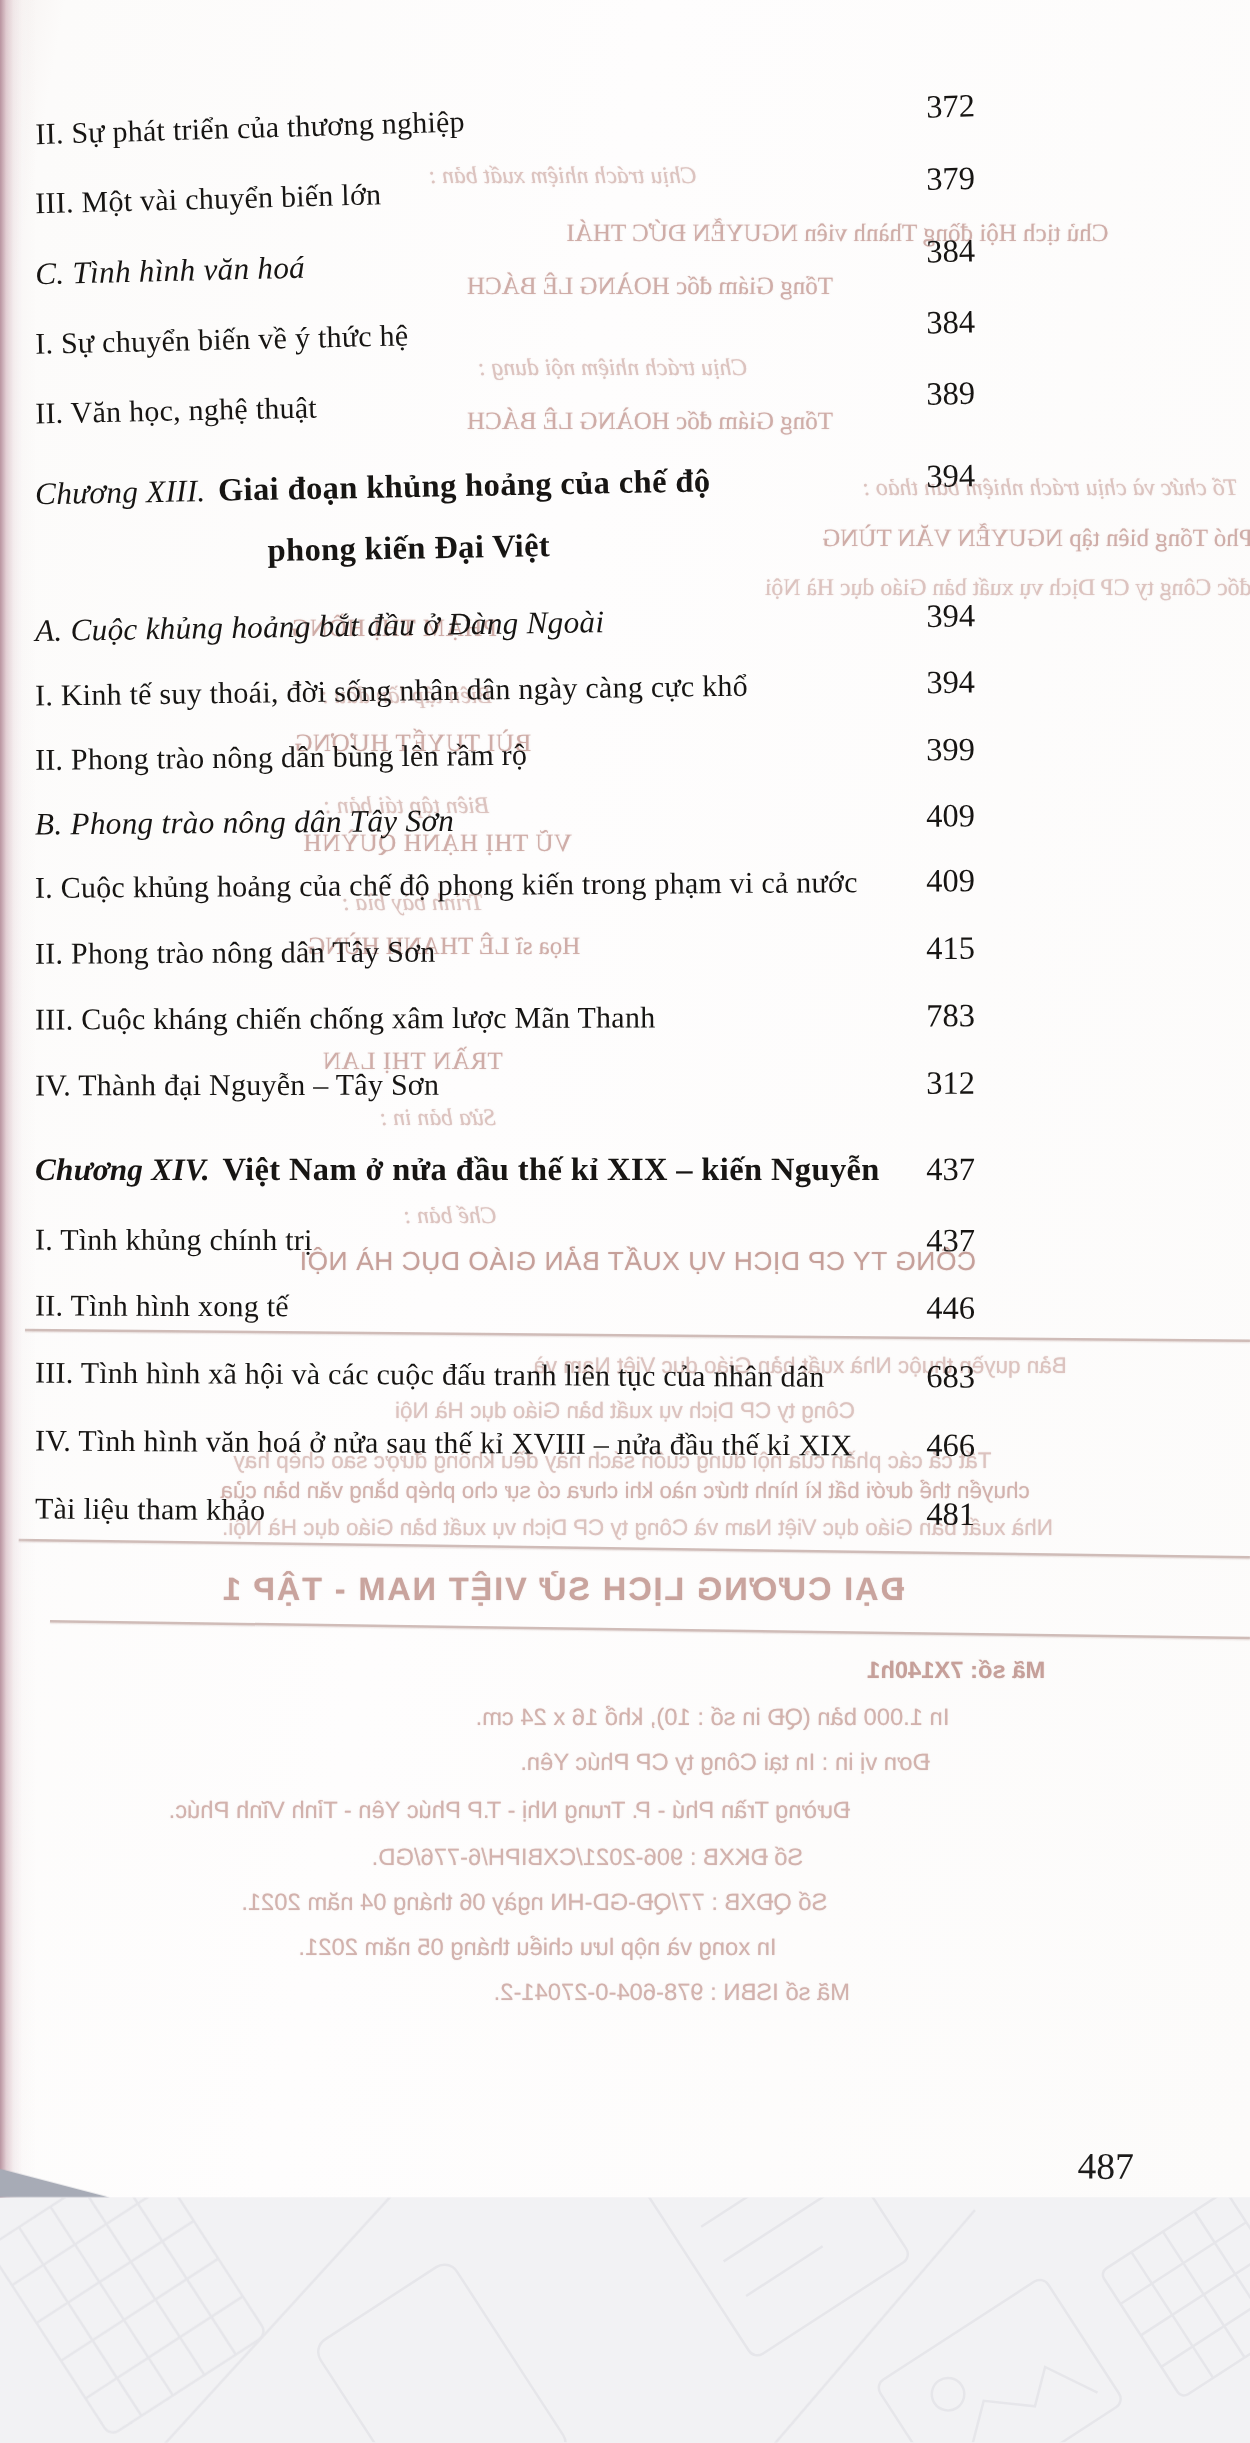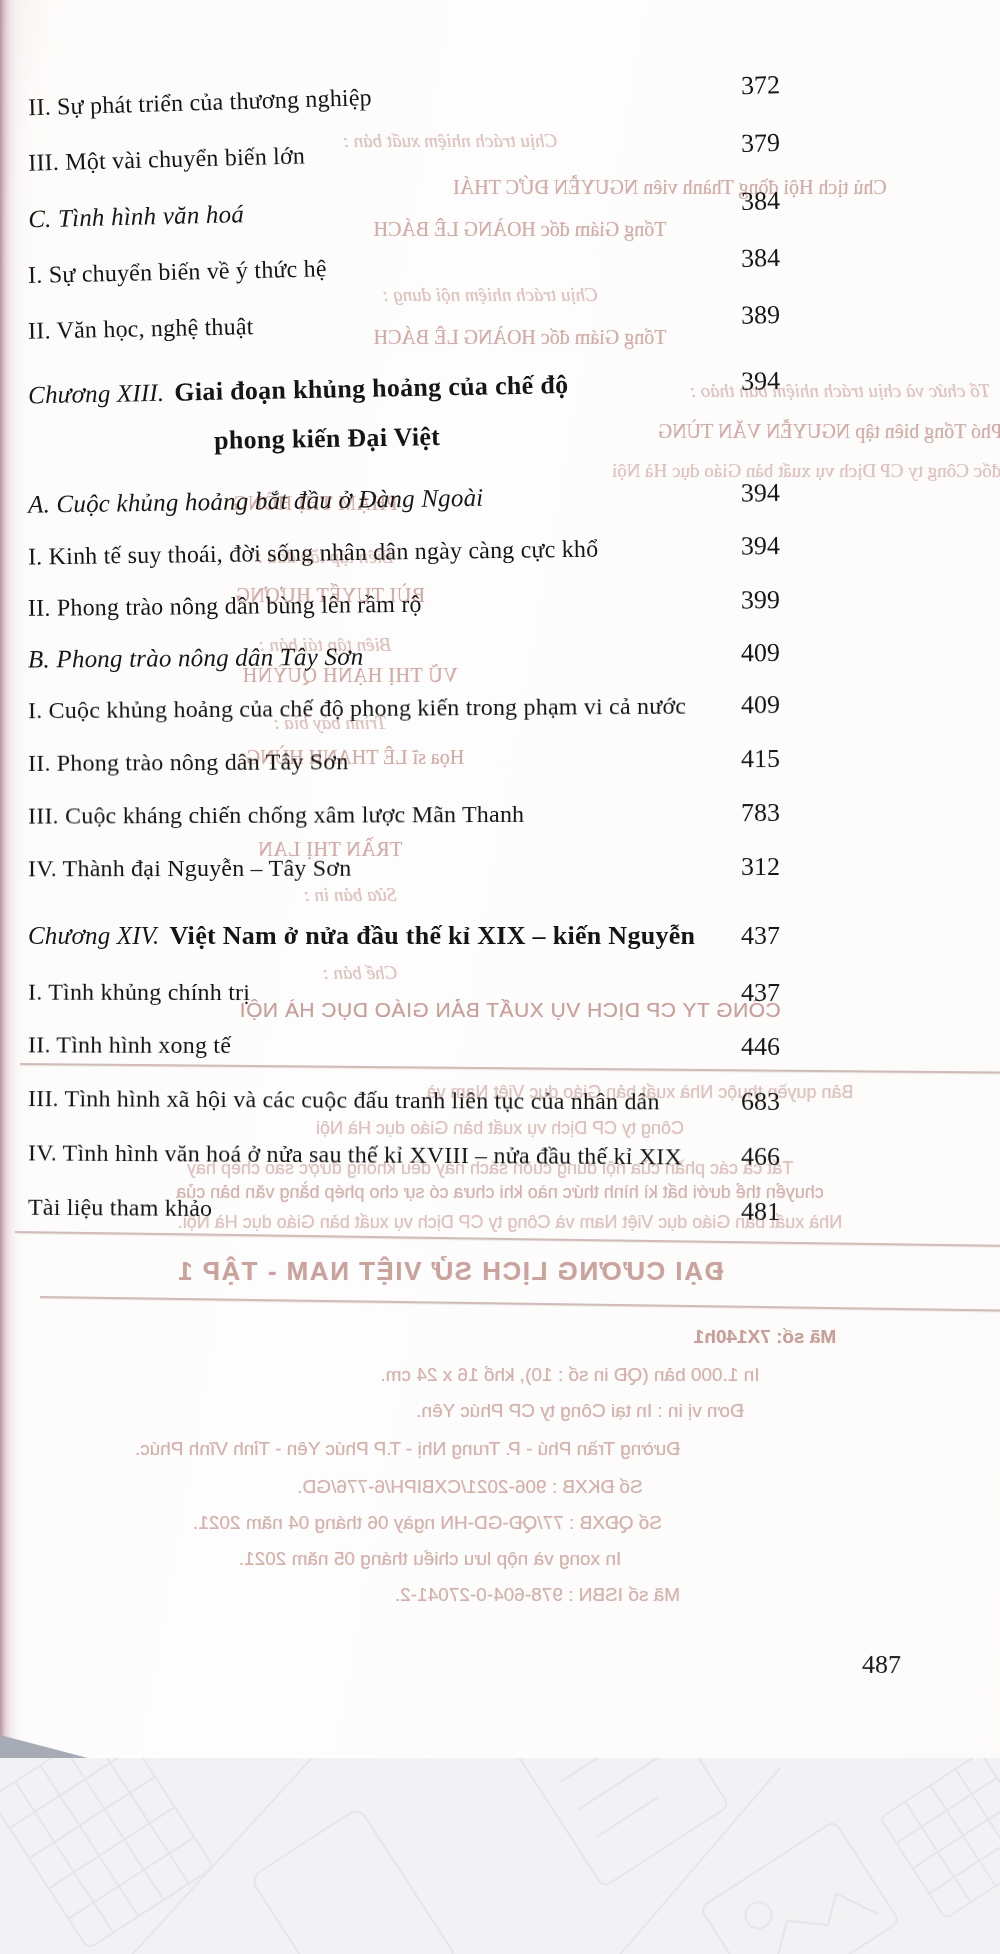--- a/index.html
+++ b/index.html
@@ -31,21 +31,21 @@
     display:flex;justify-content:space-between;align-items:baseline;
     transform:rotate(var(--rot,0deg));transform-origin:right center;
     color:#171513;
   }
   .row .t{font-size:24px;white-space:nowrap;letter-spacing:.2px;}
   .row .n{font-size:26px;min-width:64px;text-align:right;white-space:nowrap;}
   .row.it .t{font-style:italic;font-size:25px;}
   .row.ch .t{font-size:25px;}
   .row.ch .t i{font-style:italic;font-weight:500;margin-right:10px;}
   .row.ch .t b{font-weight:bold;font-size:26px;letter-spacing:.3px;}
-  .row.ch14 .t i{font-weight:normal;}
+  .row.ch14 .t i{font-weight:bold;}
   .chline2{
     position:absolute;left:28px;width:752px;height:32px;
     transform:rotate(var(--rot,0deg));transform-origin:right center;
     padding-left:186px;box-sizing:border-box;
     font-weight:bold;font-size:26px;color:#171513;letter-spacing:.3px;white-space:nowrap;
   }
   
   .bleed{position:absolute;left:0;top:0;width:1000px;height:1758px;pointer-events:none;filter:blur(.4px);}
   .bl{
     position:absolute;transform:scaleX(-1);
@@ -57,21 +57,21 @@
   .bl.caps{letter-spacing:.5px;}
   .bl.strong{color:#c6a09a;}
   .bl.faint{color:#dcc3bf;}
   .bl.big{font-weight:bold;letter-spacing:1.5px;color:#c9a49e;}
   .rule{
     position:absolute;height:2px;background:#b79a94;opacity:.65;
     transform:rotate(var(--rot,0deg));transform-origin:left center;
     box-shadow:0 1px 1px rgba(183,154,148,.35);
   }
   .pageno{
-    position:absolute;left:862px;top:1650px;font-size:26px;color:#1c1b1a;
+    position:absolute;left:862px;top:1717px;font-size:30px;color:#1c1b1a;
     transform:rotate(.4deg);
   }
   
   .footer{
     position:absolute;left:0;top:1758px;width:1000px;height:196px;
     background:#f2f2f4;overflow:hidden;
   }
   .footer svg{position:absolute;left:0;top:0;}
 </style>
 </head>

